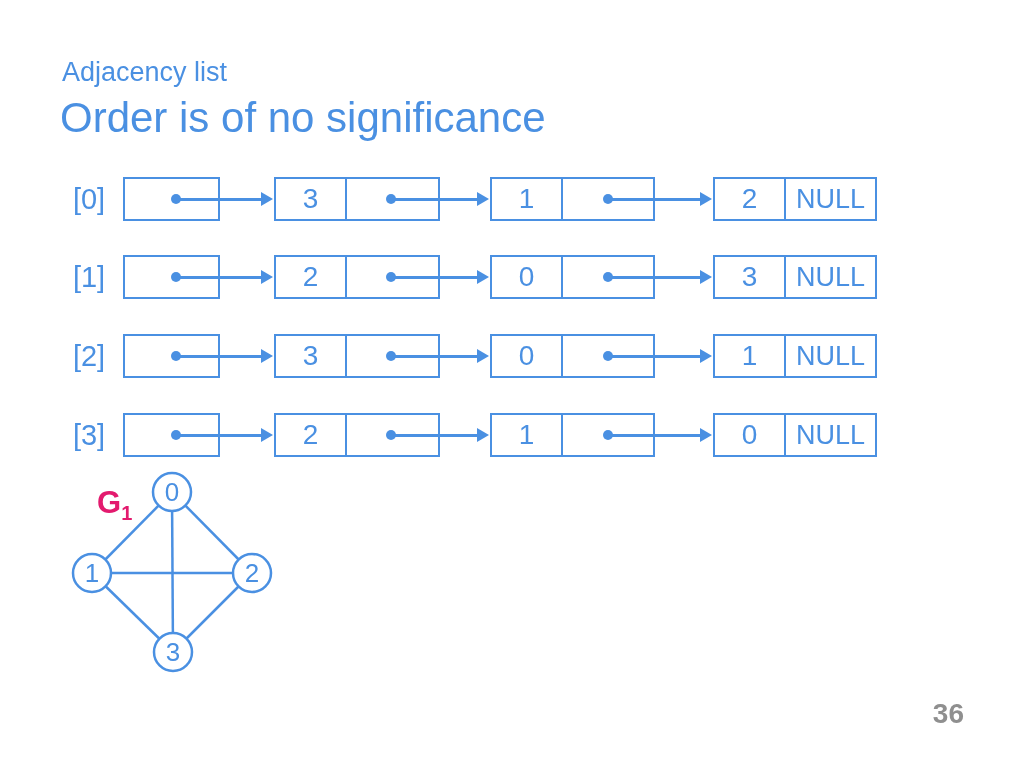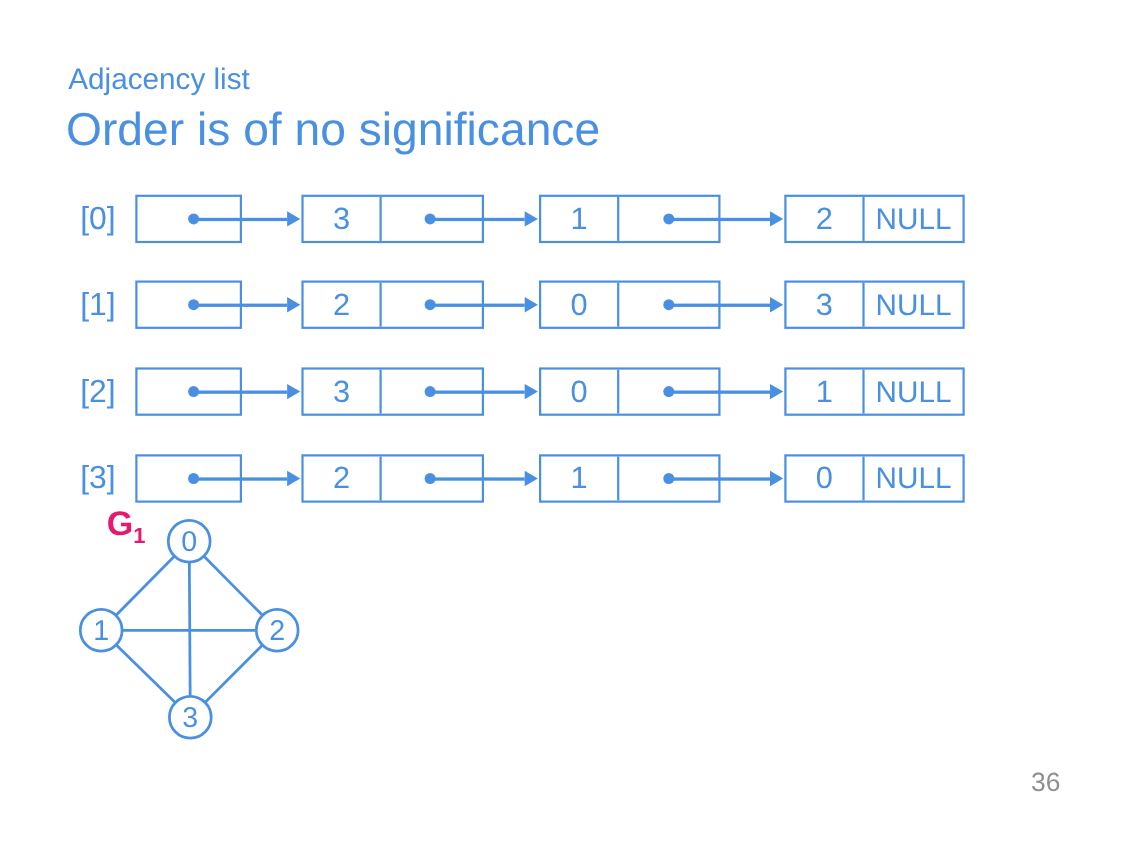--- a/index.html
+++ b/index.html
@@ -51,36 +51,36 @@
   .arrow::after {
     content:""; position:absolute; right:-12px; top:-5.5px; width:0; height:0;
     border-left:12px solid var(--accent);
     border-top:7px solid transparent; border-bottom:7px solid transparent;
   }
   .arrow-1 { left:176px; width:85px; }
   .arrow-2 { left:391px; width:86px; }
   .arrow-3 { left:608px; width:92px; }
   
   .graph-label {
-    position:absolute; left:97px; top:458px;
+    position:absolute; left:97px; top:485px;
     color:var(--graph-label); font-size:31px; font-weight:bold;text-align:right;
   }
   .graph-label sub { font-size:20px; line-height:0; }
   .graph-svg { position:absolute; left:60px; top:465px; }
   .graph-svg line { stroke:var(--accent); stroke-width:2.5; }
   .graph-svg circle { fill:#ffffff; stroke:var(--accent); stroke-width:2.5; }
   .graph-svg text {
     fill:var(--accent); font-size:26px;
     font-family:"Liberation Sans", sans-serif;
     text-anchor:middle;
   }
   
   .page-number {
     position:absolute; right:60px; top:698px;
-    font-size:24px; font-weight:normal; color:var(--page-number);
+    font-size:28px; font-weight:bold; color:var(--page-number);
   }
 </style>
 </head>
 <body style="--accent: #4a90e2; --graph-label: #e31a6e; --page-number: #8f8f8f;">
 
 <div class="subtitle">Adjacency list</div>
 <div class="title">Order is of no significance</div>
 
 <div class="row row-0">
   <div class="row-label">[0]</div>

